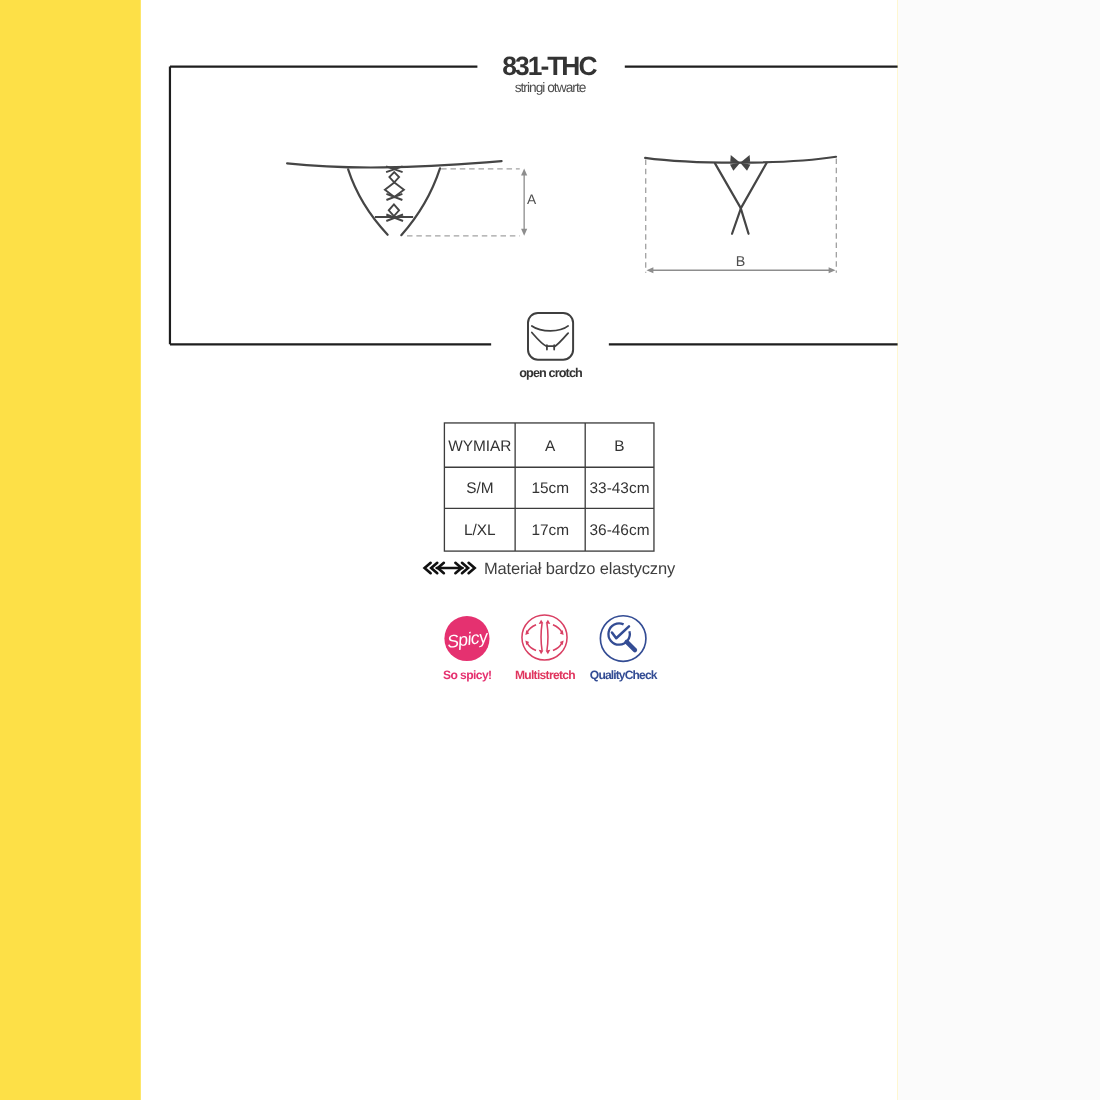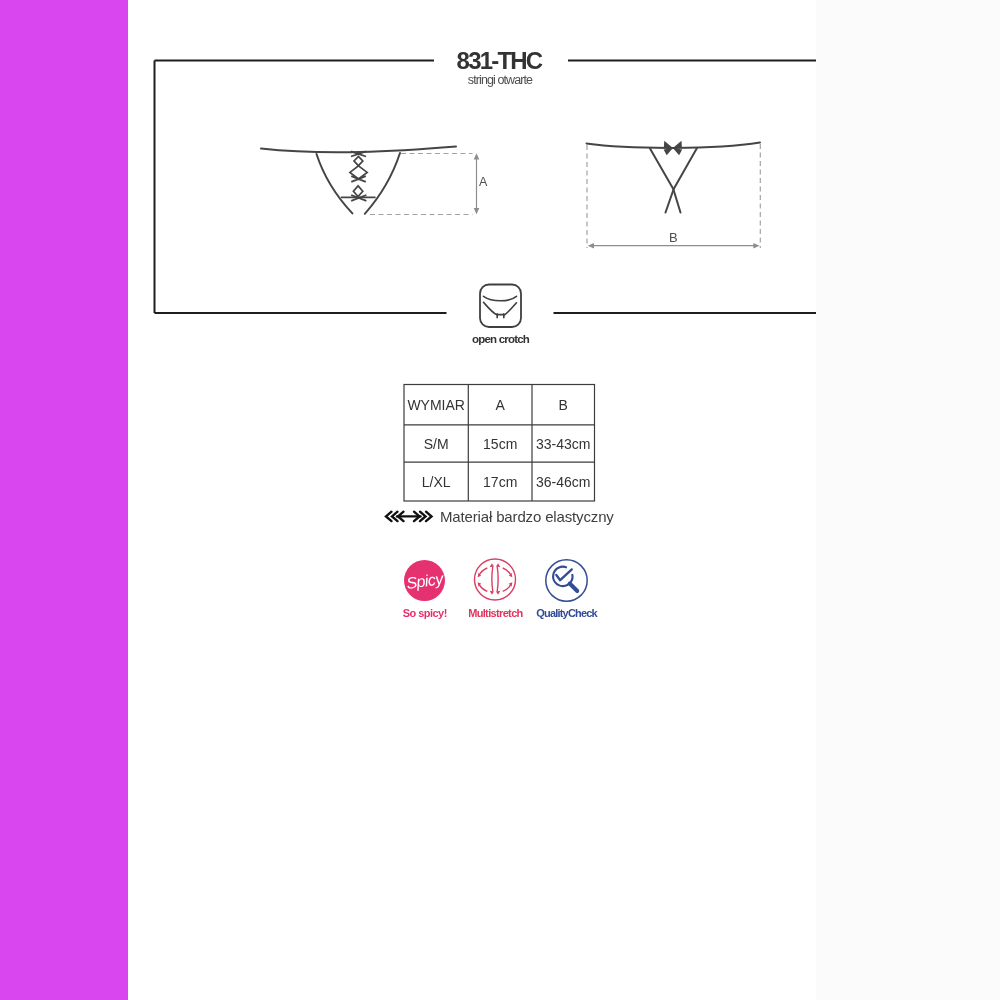--- a/index.html
+++ b/index.html
@@ -1,16 +1,16 @@
 <!DOCTYPE html>
 <html><head>
 <meta charset="utf-8">
 <style>
   html,body{margin:0;padding:0;background:#fbfbfb;}
-  .page{position:relative;width:816px;height:1000px;background:#d946ef;overflow:hidden;
+  .page{position:relative;width:816px;height:1000px;background:#fde047;overflow:hidden;
         font-family:"Liberation Sans",sans-serif;text-align:right;}
   svg text{font-family:"Liberation Sans",sans-serif;}
 </style>
 </head>
 <body>
 <div class="page">
 
 <div style="position:absolute;left:128px;top:0;width:743px;height:1000px;background:#ffffff;"></div>
 <svg width="1000" height="1000" viewBox="0 0 1000 1000" style="position:absolute;left:0;top:0;">
 

